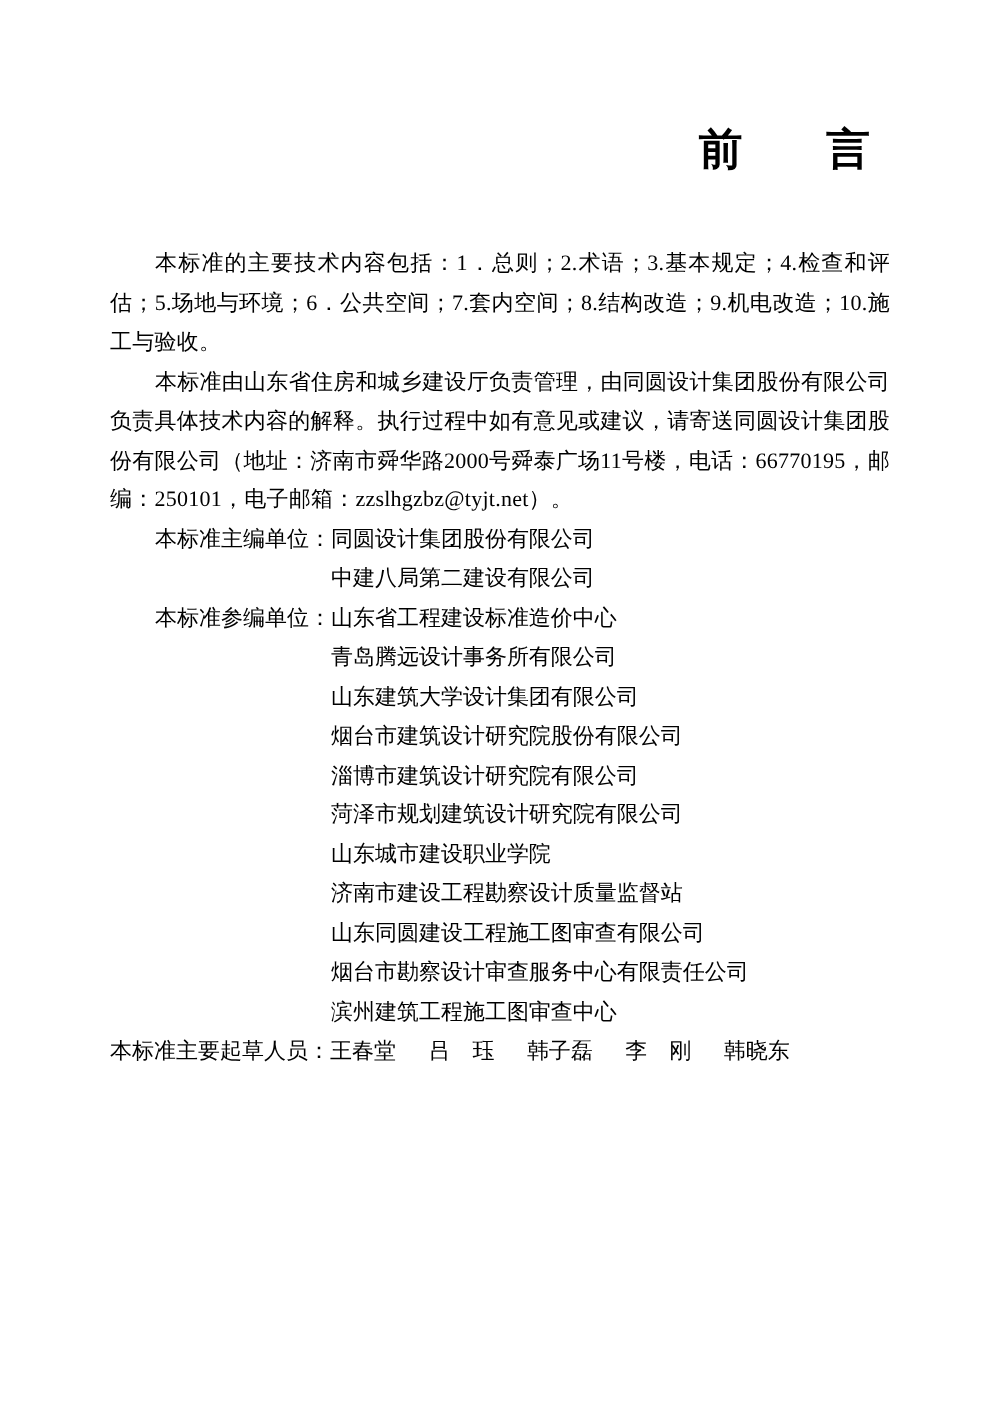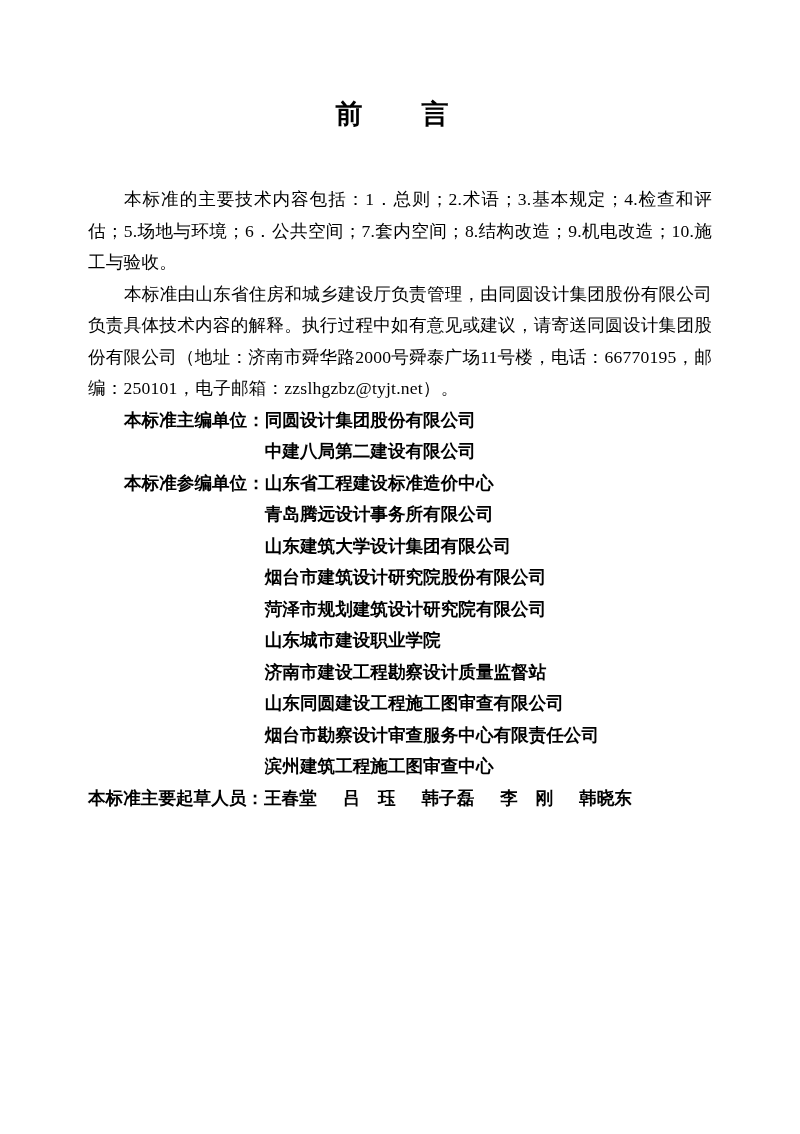--- a/index.html
+++ b/index.html
@@ -16,22 +16,22 @@
     overflow: hidden;
   }
   .page {
     width: 800px;
     height: 1134px;
     box-sizing: border-box;
     padding: 0 88px;
     position: relative;
   }
   .doc-title {
-    text-align: center;
-    font-size: 27px;
+    text-align: right;
+    font-size: 35px;
     font-weight: bold;
     letter-spacing: 16px;
     padding-top: 96px;
     padding-bottom: 10px;
     font-family: "Liberation Serif", "DejaVu Serif", serif;
   }
   .body-block {
     margin-top: 42px;
   }
   p.para {
@@ -44,21 +44,20 @@
     letter-spacing: 0.2px;
   }
   .list-block {
     margin-top: 0;
   }
   .entry-row {
     display: flex;
     font-size: 17.6px;
     line-height: 31.5px;
     align-items: baseline;
-    font-weight: bold;
   }
   .entry-label {
     white-space: nowrap;
     text-align: left;
   }
   .entry-label.indent-1 {
     padding-left: 36px;
   }
   .entry-label.blank {
     visibility: hidden;
@@ -112,20 +111,24 @@
     <div class="entry-row">
       <span class="entry-label indent-1 blank">本标准参编单位：</span>
       <span class="entry-value">山东建筑大学设计集团有限公司</span>
     </div>
     <div class="entry-row">
       <span class="entry-label indent-1 blank">本标准参编单位：</span>
       <span class="entry-value">烟台市建筑设计研究院股份有限公司</span>
     </div>
     <div class="entry-row">
       <span class="entry-label indent-1 blank">本标准参编单位：</span>
+      <span class="entry-value">淄博市建筑设计研究院有限公司</span>
+    </div>
+    <div class="entry-row">
+      <span class="entry-label indent-1 blank">本标准参编单位：</span>
       <span class="entry-value">菏泽市规划建筑设计研究院有限公司</span>
     </div>
     <div class="entry-row">
       <span class="entry-label indent-1 blank">本标准参编单位：</span>
       <span class="entry-value">山东城市建设职业学院</span>
     </div>
     <div class="entry-row">
       <span class="entry-label indent-1 blank">本标准参编单位：</span>
       <span class="entry-value">济南市建设工程勘察设计质量监督站</span>
     </div>

